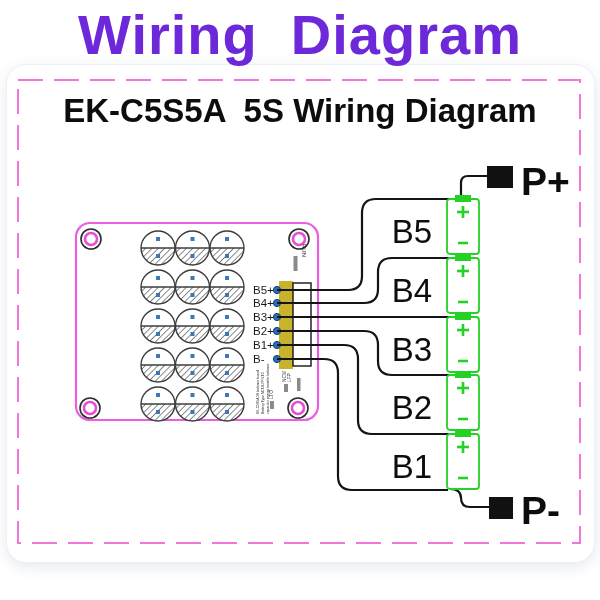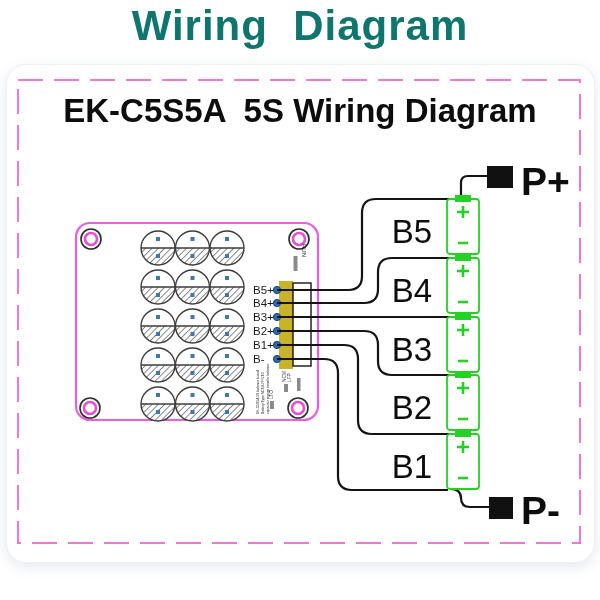--- a/index.html
+++ b/index.html
@@ -2,21 +2,21 @@
 <html><head>
 <meta charset="utf-8">
 <style>
   html,body{margin:0;padding:0;background:#fff;}
   body{width:600px;height:600px;position:relative;overflow:hidden;
        font-family:"Liberation Sans",sans-serif;color:#111;}
   .card{position:absolute;left:6px;top:64px;width:587px;height:497px;
         background:#fff;border-radius:20px;border:1px solid #edf0f5;
         box-shadow:0 4px 14px rgba(100,120,150,.16);}
   .page-title{position:absolute;left:0;top:2px;width:600px;text-align:center;
-        font-size:42px;font-weight:700;letter-spacing:1px;white-space:pre;color:#0f766e;}
+        font-size:56px;font-weight:700;letter-spacing:1px;white-space:pre;color:#6d28d9;}
   .subtitle{position:absolute;left:0;top:92px;width:600px;text-align:center;
         font-size:33px;font-weight:600;white-space:pre;color:#0d0d0d;}
   svg{position:absolute;left:0;top:0;}
   svg text{font-family:"Liberation Sans",sans-serif;}
 </style>
 </head>
 <body>
 
 <div class="card"></div>
 

